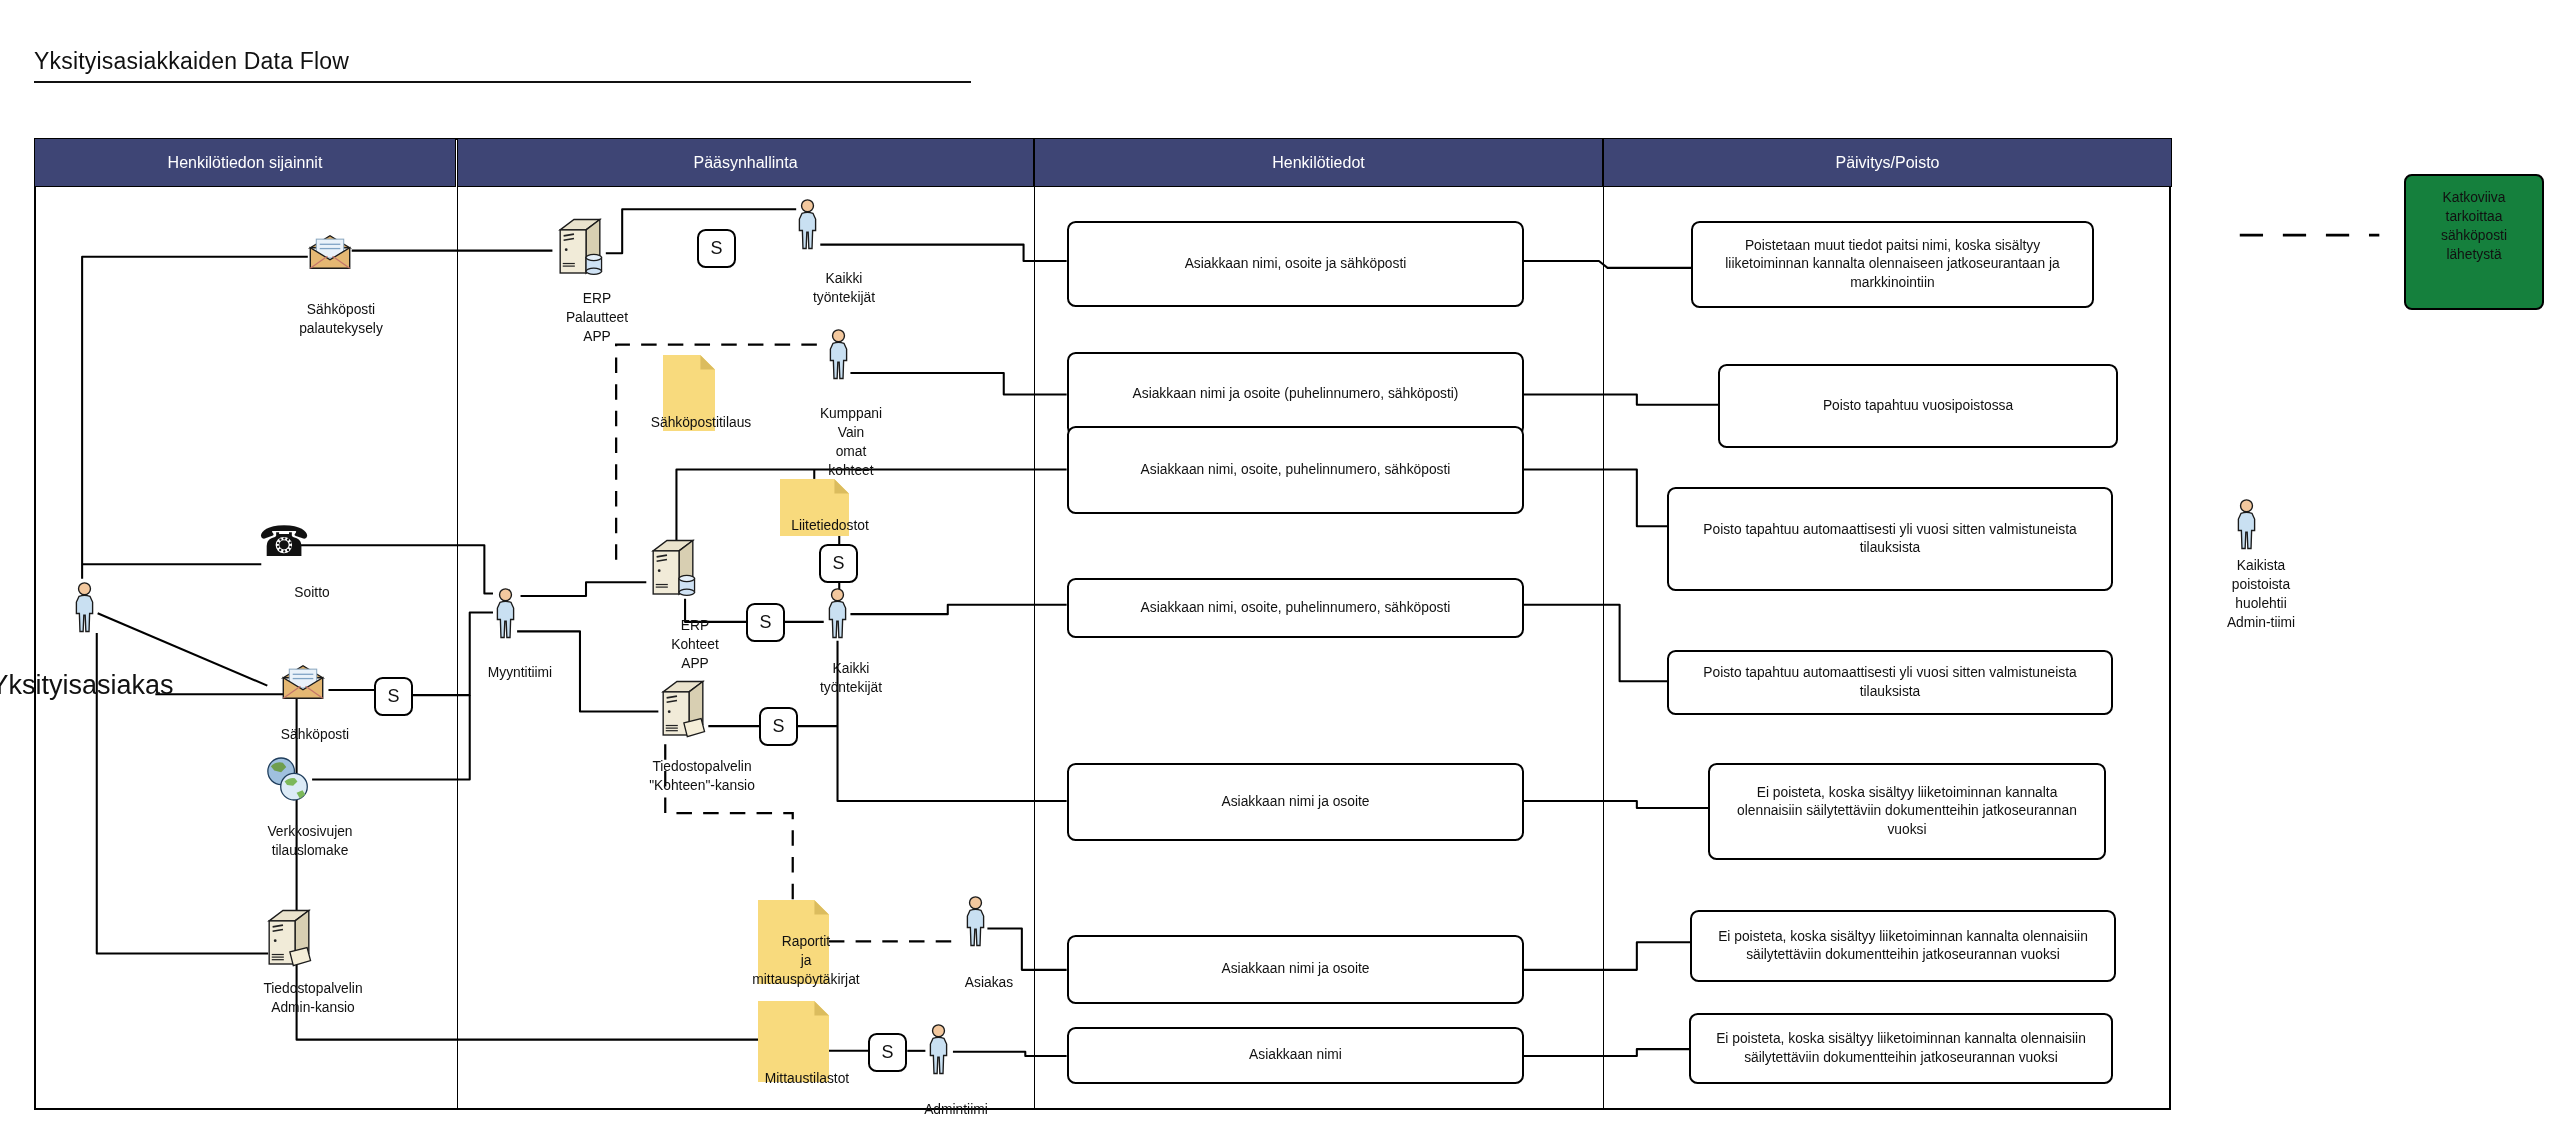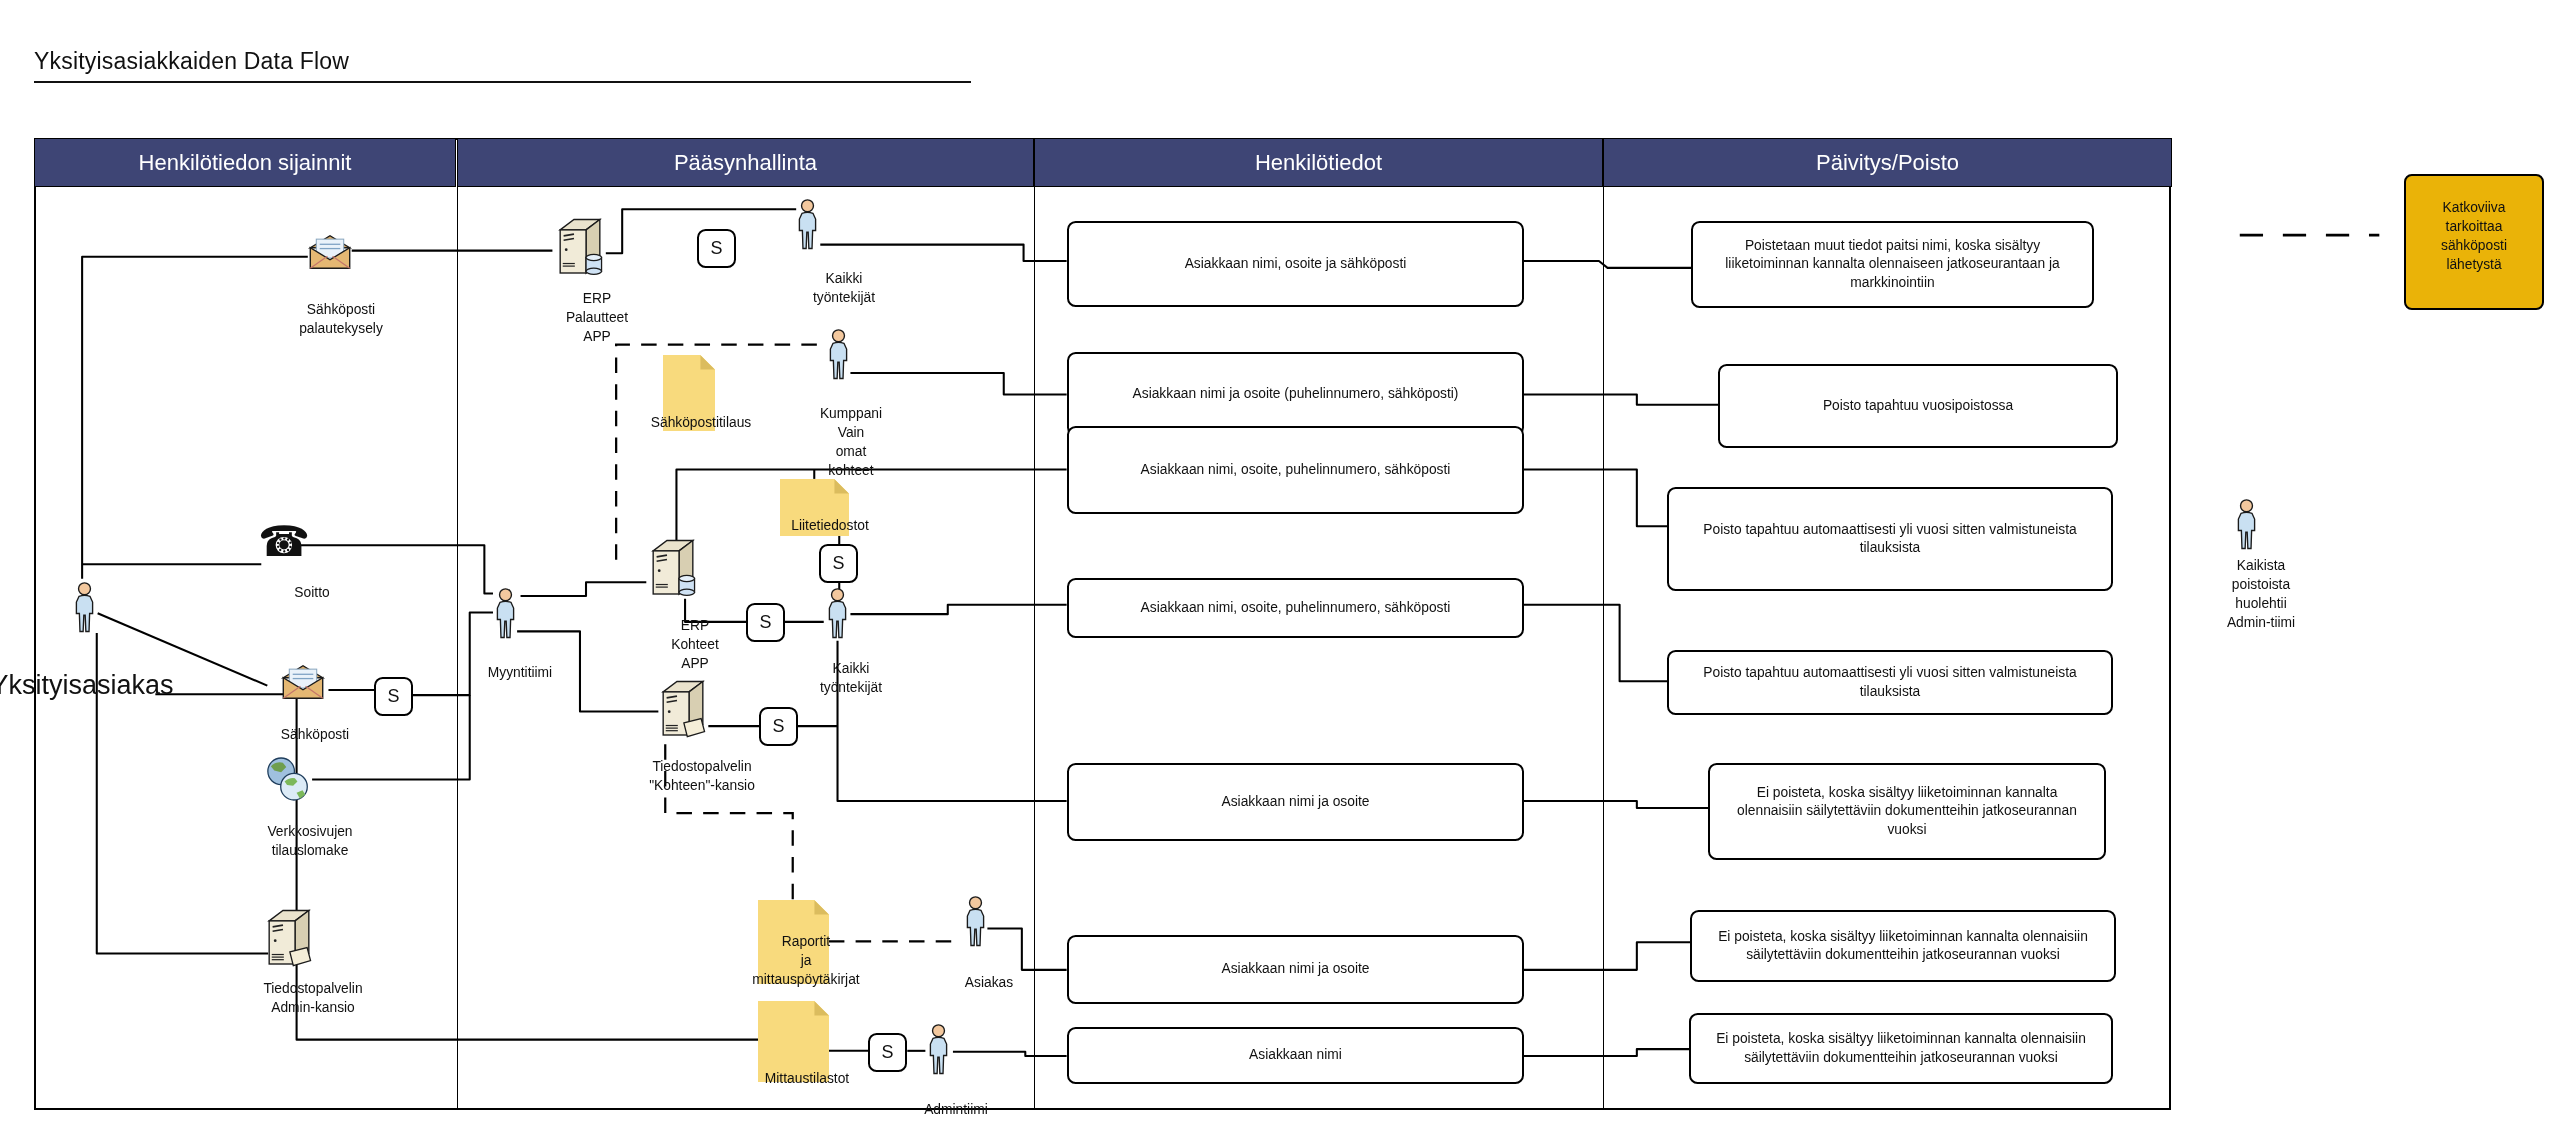--- a/index.html
+++ b/index.html
@@ -2,35 +2,35 @@
 <html style="font-size:13.8px"><head>
 <meta charset="utf-8">
 <style>
   html,body{margin:0;padding:0;background:#fff;}
   #stage{position:relative;width:2576px;height:1143px;background:#fff;overflow:hidden;
          font-family:"Liberation Sans","DejaVu Sans",sans-serif;color:#111;}
   .abs{position:absolute;}
   #title{font-size:23px;letter-spacing:0.2px;}
   #title-underline{border-top:2.2px solid #111;width:937px;}
   .hdr{background:#3e4575;border:1.7px solid #000;box-sizing:border-box;color:#fff;
-       display:flex;align-items:center;justify-content:center;font-size:22px;}
+       display:flex;align-items:center;justify-content:center;font-size:16px;}
   #frame{border:2.2px solid #000;box-sizing:border-box;}
   .vline{border-left:1.7px solid #000;width:0;}
   .lbl{width:190px;margin:12px;text-align:center;font-size:13.8px;line-height:19px;color:#101010;}
   .biglbl{width:310px;text-align:center;font-size:27px;white-space:nowrap;}
   .sbox{width:39px;height:39px;background:#fff;border:2px solid #000;border-radius:8.6px;
         box-sizing:border-box;display:flex;align-items:center;justify-content:center;font-size:18px;}
   .hbox,.pbox{background:#fff;border:2.1px solid #000;border-radius:8.6px;box-sizing:border-box;
         display:flex;flex-direction:column;align-items:center;justify-content:center;
         text-align:center;font-size:13.8px;line-height:18.5px;padding:3.4px 22.4px;}
   .note{background:#f8da7d;clip-path:polygon(0 0,calc(100% - 14.6px) 0,100% 14.6px,100% 100%,0 100%);}
   .fold{position:absolute;width:14.6px;height:14.6px;background:#dbbc5e;right:0;top:0;
         clip-path:polygon(0 0,100% 100%,0 100%);}
   .legendbox{border:2.1px solid #000;border-radius:7.8px;box-sizing:border-box;text-align:center;
-        font-size:13.8px;line-height:19px;padding-top:22px;background:#eab308;}
+        font-size:13.8px;line-height:19px;padding-top:12px;background:#15803d;}
   .phone{font-size:42px;line-height:42px;color:#111;}
   svg{display:block;}
 </style>
 </head>
 <body>
 
 <div id="stage">
 
   <div class="abs" id="title" style="left:34px;top:48px">Yksityisasiakkaiden Data Flow</div>
   <div class="abs" id="title-underline" style="left:34px;top:81px"></div>

